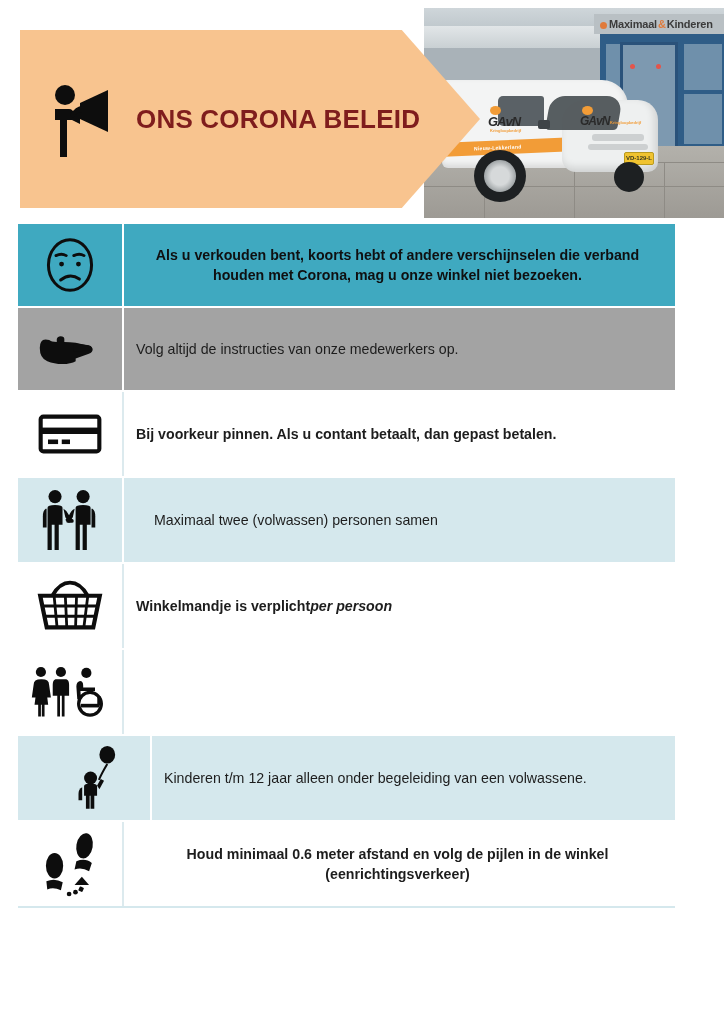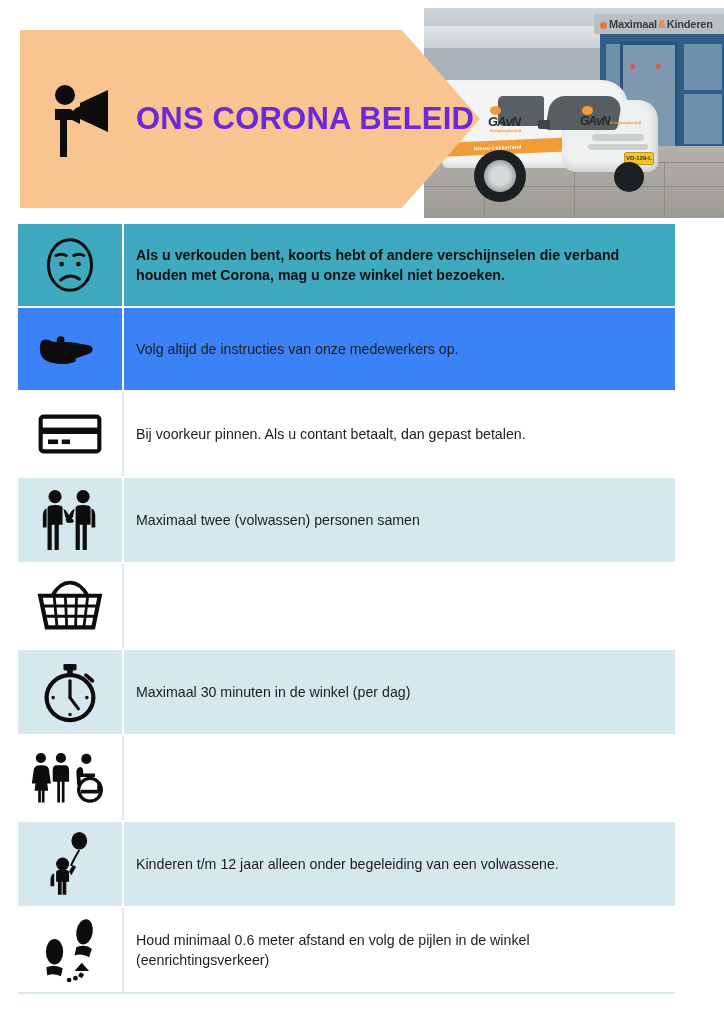--- a/index.html
+++ b/index.html
@@ -165,44 +165,45 @@
     display: flex;
     align-items: center;
   }
   .banner-icon {
     width: 74px; height: 80px;
     margin-left: 28px;
     flex: none;
     position: relative;
   }
   .banner-title {
-    font-size: 31px;
+    font-size: 26px;
     font-weight: bold;
-    color: #6d28d9;
+    color: #7f1d1d;
     letter-spacing: 0.2px;
     margin-left: 14px;
     white-space: nowrap;
   }
 
   
   .rules {
     position: absolute;
     left: 18px;
     top: 224px;
     width: 657px;
     border-collapse: collapse;
   }
   .rule-row {
     display: flex;
     align-items: stretch;
     border-bottom: 2px solid #ffffff;
+    text-align: center;
   }
   .rule-row.bg-teal { background: #3fa9c0; }
   .rule-row.bg-light { background: #d5e8ed; }
-  .rule-row.bg-white { background: #ffffff; }
+  .rule-row.bg-white { background: #ffffff; font-weight: bold; }
   .rule-icon {
     flex: none;
     width: 104px;
     display: flex;
     align-items: center;
     justify-content: center;
     border-right: 2px solid #ffffff;
   }
   .rule-row.bg-white .rule-icon { border-right-color: #dceaee; }
   .rule-text {
@@ -309,21 +310,21 @@
         <circle cx="23" cy="31" r="2.6" fill="#0d0d0d"></circle>
         <circle cx="41" cy="31" r="2.6" fill="#0d0d0d"></circle>
         <path d="M17 22 q6 -3 11 0" fill="none" stroke="#0d0d0d" stroke-width="3" stroke-linecap="round"></path>
         <path d="M36 22 q6 -3 11 0" fill="none" stroke="#0d0d0d" stroke-width="3" stroke-linecap="round"></path>
         <path d="M22 48 q10 -8 20 -1" fill="none" stroke="#0d0d0d" stroke-width="3.2" stroke-linecap="round"></path>
       </svg>
     </div>
     <div class="rule-text">Als u verkouden bent, koorts hebt of andere verschijnselen die verband houden met Corona, mag u onze winkel niet bezoeken.</div>
   </div>
 
-  <div class="rule-row bg-light" style="height: 82px; background: #3b82f6;">
+  <div class="rule-row bg-light" style="height: 82px; background: #a3a3a3;">
     <div class="rule-icon">
       <svg viewBox="0 0 72 46" width="68" height="44" aria-hidden="true">
         <path d="M10 13 q-6 0 -6 9 q0 11 8 14 q7 3 16 3 q9 0 14 -3 l0 -3 l14 -5 q4 -1.5 4 -4.5 q0 -3 -4 -4 l-14 -3 q-6 -1 -12 -1 l0 -3 q0 -3 -4 -3 q-3 0 -4 3 l0 3 q-6 0 -8 -2 z" fill="#0d0d0d"></path>
         <path d="M40 17 l16 2 q3 0.6 3 2.6 q0 2 -3 2.6 l-16 2 z" fill="#0d0d0d"></path>
       </svg>
     </div>
     <div class="rule-text">Volg altijd de instructies van onze medewerkers op.</div>
   </div>
 
   <div class="rule-row bg-white" style="height: 84px; background: rgb(255, 255, 255);">
@@ -331,21 +332,21 @@
       <svg viewBox="0 0 72 48" width="66" height="44" aria-hidden="true">
         <rect x="4" y="5" width="64" height="38" rx="3" fill="none" stroke="#0d0d0d" stroke-width="4.5"></rect>
         <rect x="4" y="17" width="64" height="7" fill="#0d0d0d"></rect>
         <rect x="12" y="30" width="11" height="5" fill="#0d0d0d"></rect>
         <rect x="27" y="30" width="9" height="5" fill="#0d0d0d"></rect>
       </svg>
     </div>
     <div class="rule-text">Bij voorkeur pinnen. Als u contant betaalt, dan gepast betalen.</div>
   </div>
 
-  <div class="rule-row bg-light" style="height: 84px; background: rgb(213, 232, 237);">
+  <div class="rule-row bg-light" style="height: 84px; background: rgb(213, 232, 237); gap: 18px;">
     <div class="rule-icon">
       <svg viewBox="0 0 62 68" width="58" height="64" aria-hidden="true">
         <g fill="#0d0d0d">
           <circle cx="15" cy="9" r="7"></circle>
           <path d="M7 21 q0 -3 8 -3 q8 0 8 3 l0 18 l-4 0 l0 27 l-4.5 0 l0 -27 l-3 0 l0 27 l-4.5 0 l0 -27 l0 -18 z"></path>
           <path d="M5 22 q-3 2 -3 8 l0 12 l4 0 l0 -20 z"></path>
           <path d="M24 22 q4 2 6 7 l4 5 l-3.5 3 l-4.5 -6 z"></path>
           <circle cx="45" cy="9" r="7"></circle>
           <path d="M37 21 q0 -3 8 -3 q8 0 8 3 l0 18 l-4 0 l0 27 l-4.5 0 l0 -27 l-3 0 l0 27 l-4.5 0 l0 -27 l0 -18 z"></path>
           <path d="M55 22 q3 2 3 8 l0 12 l-4 0 l0 -20 z"></path>
@@ -365,59 +366,47 @@
         <g stroke="#0d0d0d" stroke-width="3">
           <path d="M6 29 h58"></path>
           <path d="M8.5 40 h53"></path>
           <path d="M18 19 l3 32"></path>
           <path d="M30 19 l1.5 32"></path>
           <path d="M42 19 l-1 32"></path>
           <path d="M54 19 l-4 32"></path>
         </g>
       </svg>
     </div>
-  </div>
-
-  <div class="rule-row bg-light" style="height: 84px; background: rgb(213, 232, 237);">
-    <div class="rule-icon">
-      <svg viewBox="0 0 62 68" width="58" height="64" aria-hidden="true">
-        <ellipse cx="31" cy="40" rx="25" ry="24" fill="none" stroke="#0d0d0d" stroke-width="4.5"></ellipse>
-        <rect x="24" y="4" width="14" height="7" rx="1.5" fill="#0d0d0d"></rect>
-        <rect x="28" y="10" width="6" height="7" fill="#0d0d0d"></rect>
-        <path d="M31 40 l0 -18" stroke="#0d0d0d" stroke-width="3.4" stroke-linecap="round" fill="none"></path>
-        <path d="M31 40 l9 12" stroke="#0d0d0d" stroke-width="3.4" stroke-linecap="round" fill="none"></path>
-        <circle cx="13" cy="40" r="1.9" fill="#0d0d0d"></circle>
-        <circle cx="49" cy="40" r="1.9" fill="#0d0d0d"></circle>
-        <circle cx="31" cy="58" r="1.9" fill="#0d0d0d"></circle>
-        <path d="M48 16 l7 6" stroke="#0d0d0d" stroke-width="4" stroke-linecap="round"></path>
-      </svg>
-    </div>
-    <div class="rule-text">Maximaal 30 minuten in de winkel (per dag)</div>
-  </div>
+    <div class="rule-text">
+        <span>Winkelmandje is verplicht </span>
+        <i>per persoon</i>
+      </div>
+  </div>
+
 
   <div class="rule-row bg-white" style="height: 84px; background: rgb(255, 255, 255);">
     <div class="rule-icon">
       <svg viewBox="0 0 88 58" width="80" height="54" aria-hidden="true">
         <g fill="#0d0d0d">
           <circle cx="12" cy="7" r="5.6"></circle>
           <path d="M12 15 q-8 0 -8 6 l-2 14 l4 0 l1 -8 l-2 16 l4 0 l0 13 l3 0 l0 -13 l1 0 l0 13 l3 0 l0 -13 l4 0 l-2 -16 l1 8 l4 0 l-2 -14 q0 -6 -8 -6 z"></path>
           <circle cx="34" cy="7" r="5.6"></circle>
           <path d="M28 15 q-3 1 -3 6 l0 12 l3.5 0 l0 -11 l0 11 l1.5 0 l0 23 l3 0 l0 -23 l2 0 l0 23 l3 0 l0 -23 l1.5 0 l0 -11 l0 11 l3.5 0 l0 -12 q0 -5 -3 -6 z"></path>
           <circle cx="62" cy="8" r="5.6"></circle>
           <path d="M55 17 q-4 1 -4 6 l1 14 l4 0 l-0.5 -9 l16 0 l0 -4 l-13 0 l0 -2 q0 -5 -3.5 -5 z"></path>
           <path d="M53 32 l3 0 l0 7 l-3 0 z"></path>
           <path d="M56 42 l20 0 l0 4 l-20 0 z"></path>
           <path d="M74 34 l4 0 l0 10 l-4 0 z"></path>
         </g>
         <circle cx="66" cy="42" r="12.5" fill="none" stroke="#0d0d0d" stroke-width="3.6"></circle>
       </svg>
     </div>
   </div>
 
-  <div class="rule-row bg-light" style="height: 84px; background: rgb(213, 232, 237);">
+  <div class="rule-row bg-light" style="height: 84px; background: rgb(213, 232, 237); padding-left: 28px;">
     <div class="rule-icon">
       <svg viewBox="0 0 56 70" width="52" height="66" aria-hidden="true">
         <ellipse cx="38" cy="10" rx="8.5" ry="9.5" fill="#0d0d0d"></ellipse>
         <path d="M38 20 q-6 10 -9 17" fill="none" stroke="#0d0d0d" stroke-width="2.2"></path>
         <circle cx="20" cy="35" r="7" fill="#0d0d0d"></circle>
         <path d="M13 44 q0 -3 7 -3 q7 0 7 3 l0 10 l-3 0 l0 14 l-4 0 l0 -14 l-1 0 l0 14 l-4 0 l0 -14 l-2 0 z" fill="#0d0d0d"></path>
         <path d="M11 45 q-4 2 -4 7 l0 7 l4 0 l0 -14 z" fill="#0d0d0d"></path>
         <path d="M27 43 l4 -7 l3.5 2 l-5 9 z" fill="#0d0d0d"></path>
       </svg>
     </div>

